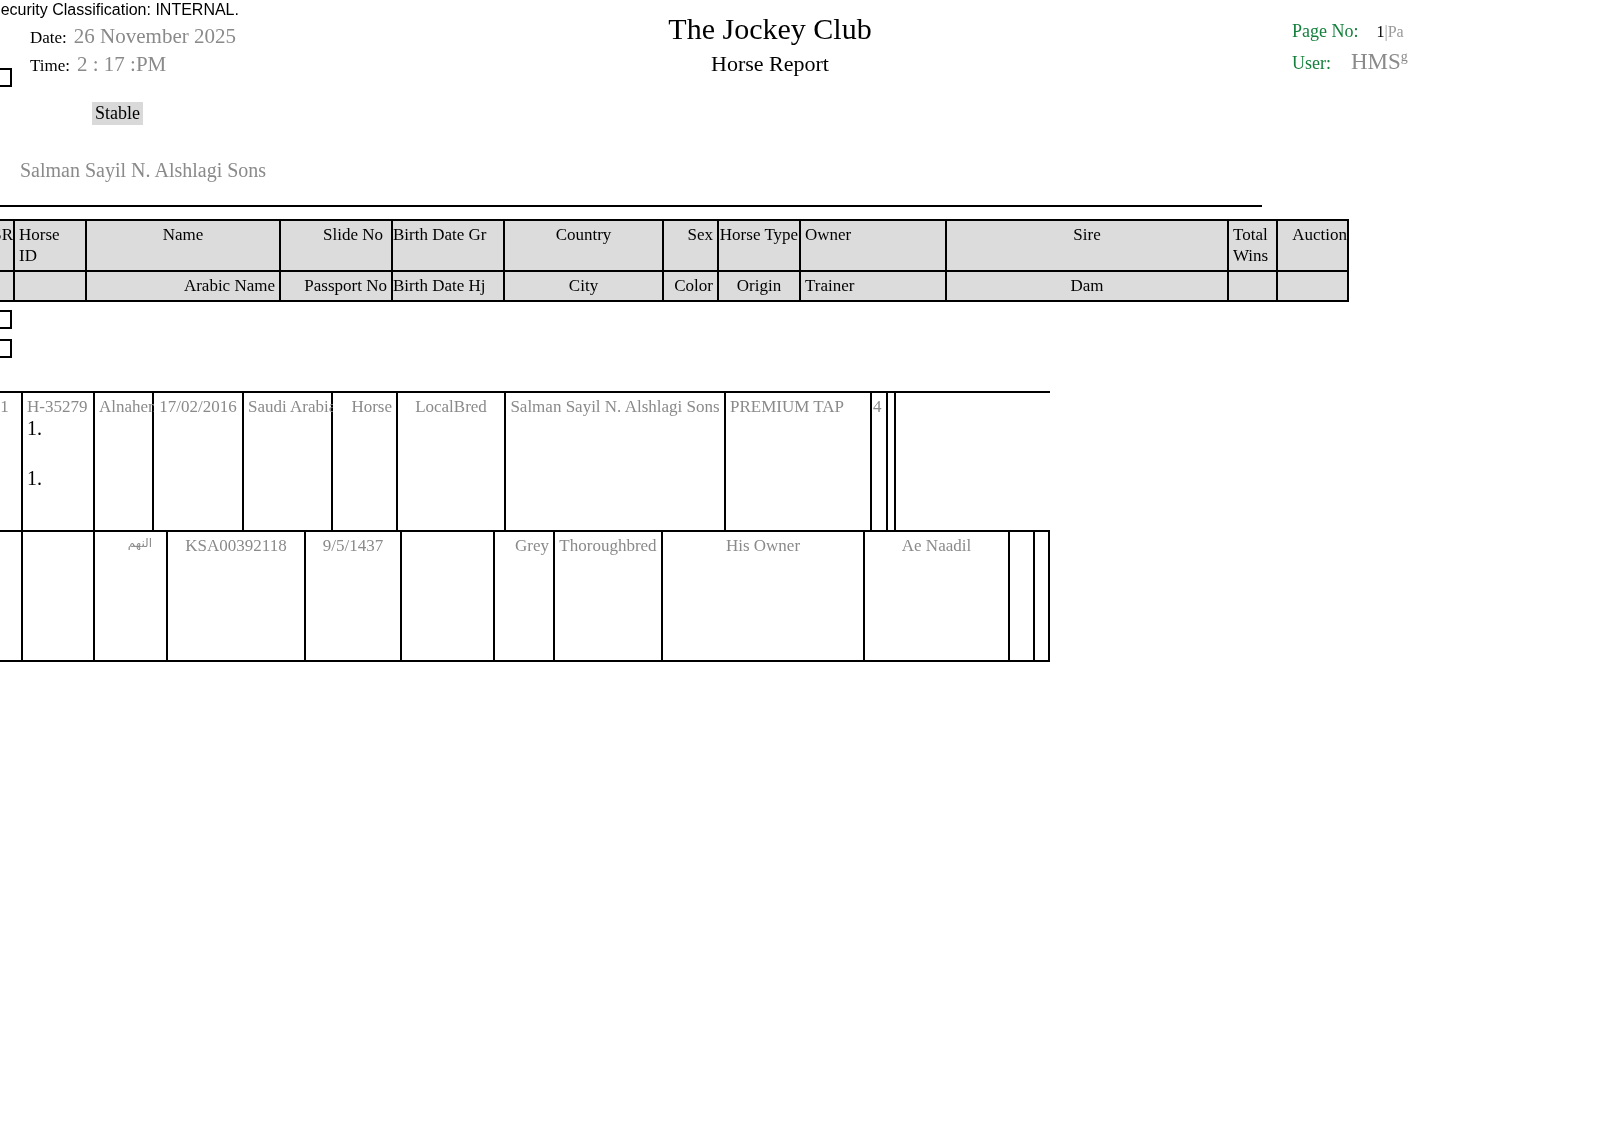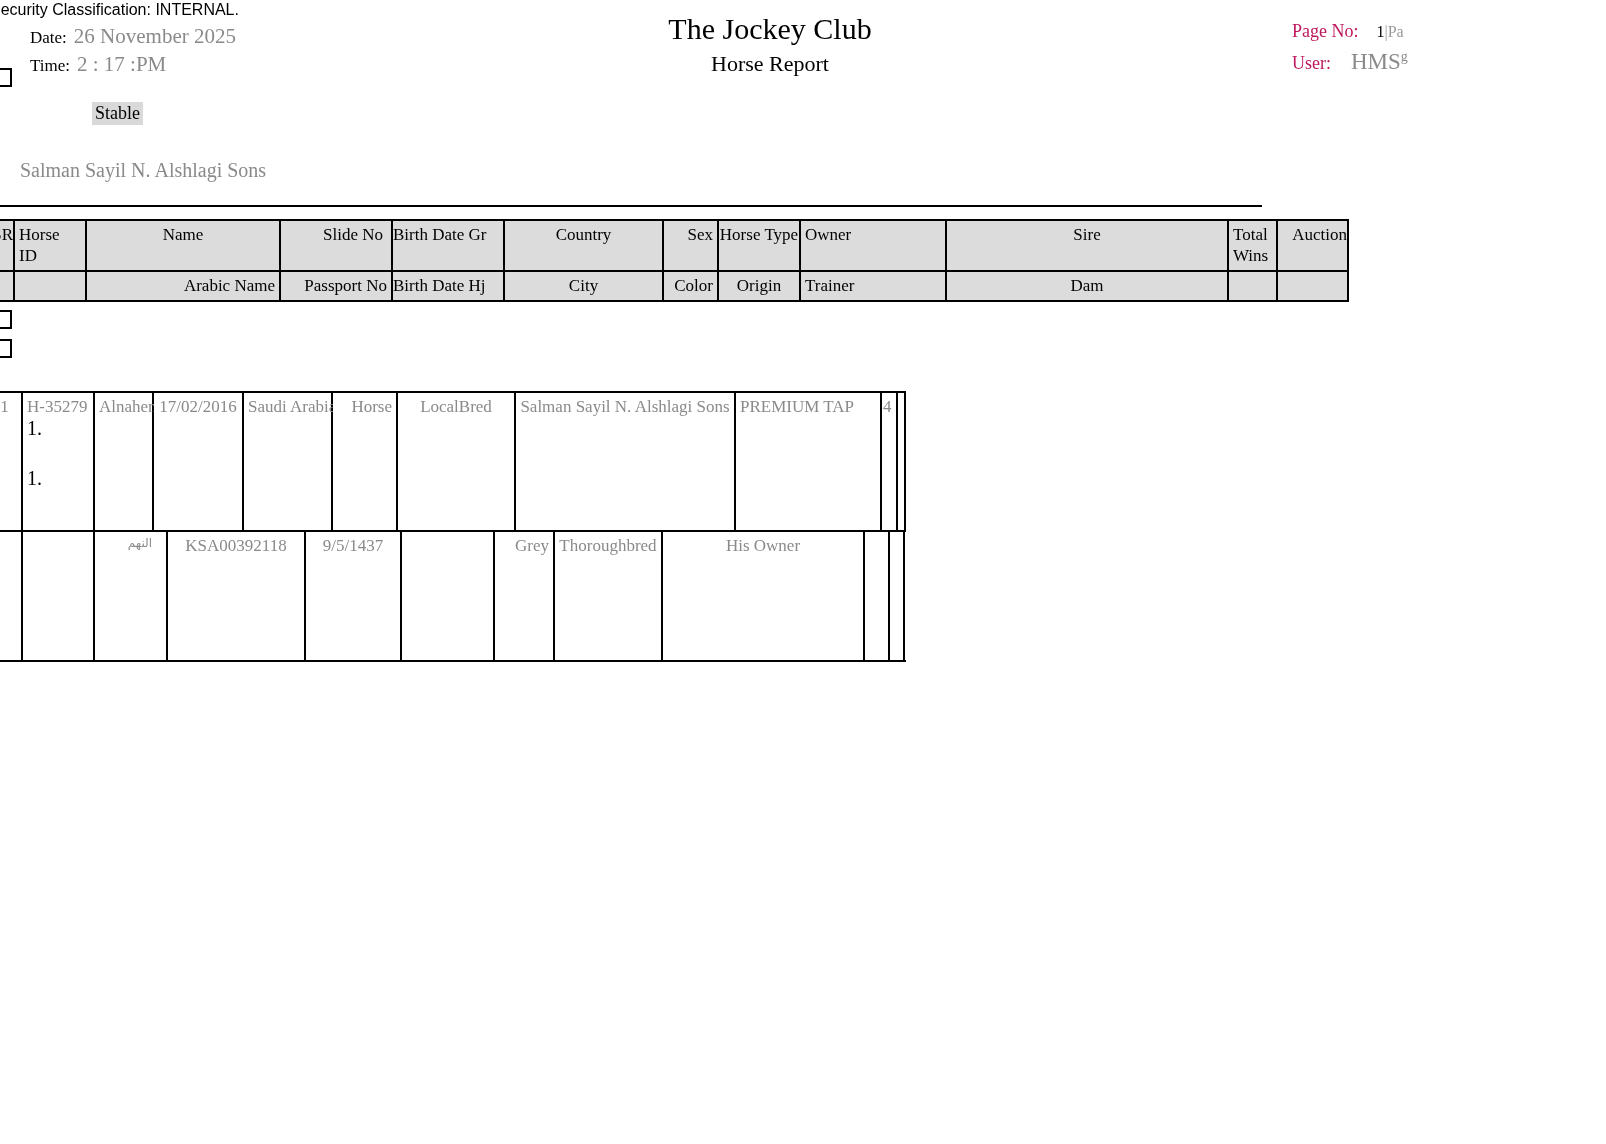--- a/index.html
+++ b/index.html
@@ -15,21 +15,21 @@
   }
   .datetime{position:absolute;left:30px;top:24px;}
   .dt-row{display:flex;align-items:baseline;gap:7px;height:28px;}
   .dt-lbl{font-size:17px;color:#000;}
   .dt-val{font-size:21px;color:#8a8a8a;white-space:nowrap;}
   .titleblock{position:absolute;left:570px;top:13px;width:400px;text-align:center;}
   .title{font-size:30px;line-height:32px;}
   .subtitle{font-size:22px;line-height:24px;margin-top:7px;}
   .pageuser{position:absolute;left:1292px;top:21px;}
   .pu-row{display:flex;align-items:baseline;height:28px;}
-  .pu-lbl{font-size:18px;color:#be185d;}
+  .pu-lbl{font-size:18px;color:#15803d;}
   .pg-val{font-size:16px;color:#000;margin-left:18px;}
   .pg-suffix{font-size:16px;color:#9a9a9a;}
   .user-val{font-size:23px;color:#8a8a8a;margin-left:20px;}
   .user-sup{font-size:14px;color:#8a8a8a;position:relative;top:-8px;}
   
   .tofu{position:absolute;left:-3px;width:11px;height:15px;border:2px solid #000;background:#fff;}
   .tofu1{top:68px;}
   .tofu2{top:310px;}
   .tofu3{top:339px;}
   
@@ -70,21 +70,21 @@
   .pr14{padding-right:14px;}
   .pr18{padding-right:4px;}
   
   .h-sr{width:29px;} .h-hid{width:72px;} .h-name{width:194px;}
   .h-slide{width:112px;} .h-bgr{width:112px;} .h-country{width:159px;}
   .h-sex{width:55px;} .h-htype{width:82px;} .h-owner{width:146px;}
   .h-sire{width:282px;} .h-tw{width:49px;} .h-auc{width:71px;}
   
   .d-sr{width:37px;} .d-hid{width:72px;} .d-name{width:59px;}
   .d-slide{width:140px;} .d-bgr{width:90px;} .d-country{width:89px;}
-  .d-sex{width:65px;} .d-htype{width:118px;} .d-owner{width:220px;}
+  .d-sex{width:65px;} .d-htype{width:108px;} .d-owner{width:220px;}
   .d-sire{width:146px;} .d-tw{width:16px;} .d-e1{width:8px;}
   
   .d2-sr{width:37px;} .d2-hid{width:72px;} .d2-name{width:73px;}
   .d2-pass{width:138px;} .d2-bhj{width:96px;} .d2-city{width:93px;}
   .d2-color{width:60px;} .d2-origin{width:108px;} .d2-trainer{width:202px;}
   .d2-dam{width:145px;} .d2-e1{width:25px;} .d2-e2{width:15px;}
   .marker{font-size:20px;color:#000;line-height:23px;}
   .marker2{margin-top:27px;}
   .slide-line{display:block;}
   .arabic{
@@ -193,18 +193,19 @@
     <div class="trow drow2">
       <div class="cell first d2-sr"></div>
       <div class="cell d2-hid"></div>
       <div class="cell d2-name ar pr14 arabic">النهم</div>
       <div class="cell d2-pass ac">KSA00392118</div>
       <div class="cell d2-bhj ac">9/5/1437</div>
       <div class="cell d2-city"></div>
       <div class="cell d2-color ar">Grey</div>
       <div class="cell d2-origin ac nowrap p0">Thoroughbred</div>
       <div class="cell d2-trainer ac">His Owner</div>
+      <div class="cell d2-dam ac">Ae Naadil</div>
       <div class="cell d2-e1"></div>
       <div class="cell d2-e2"></div>
     </div>
   </div>
 
 </div>
 
 </body></html>

